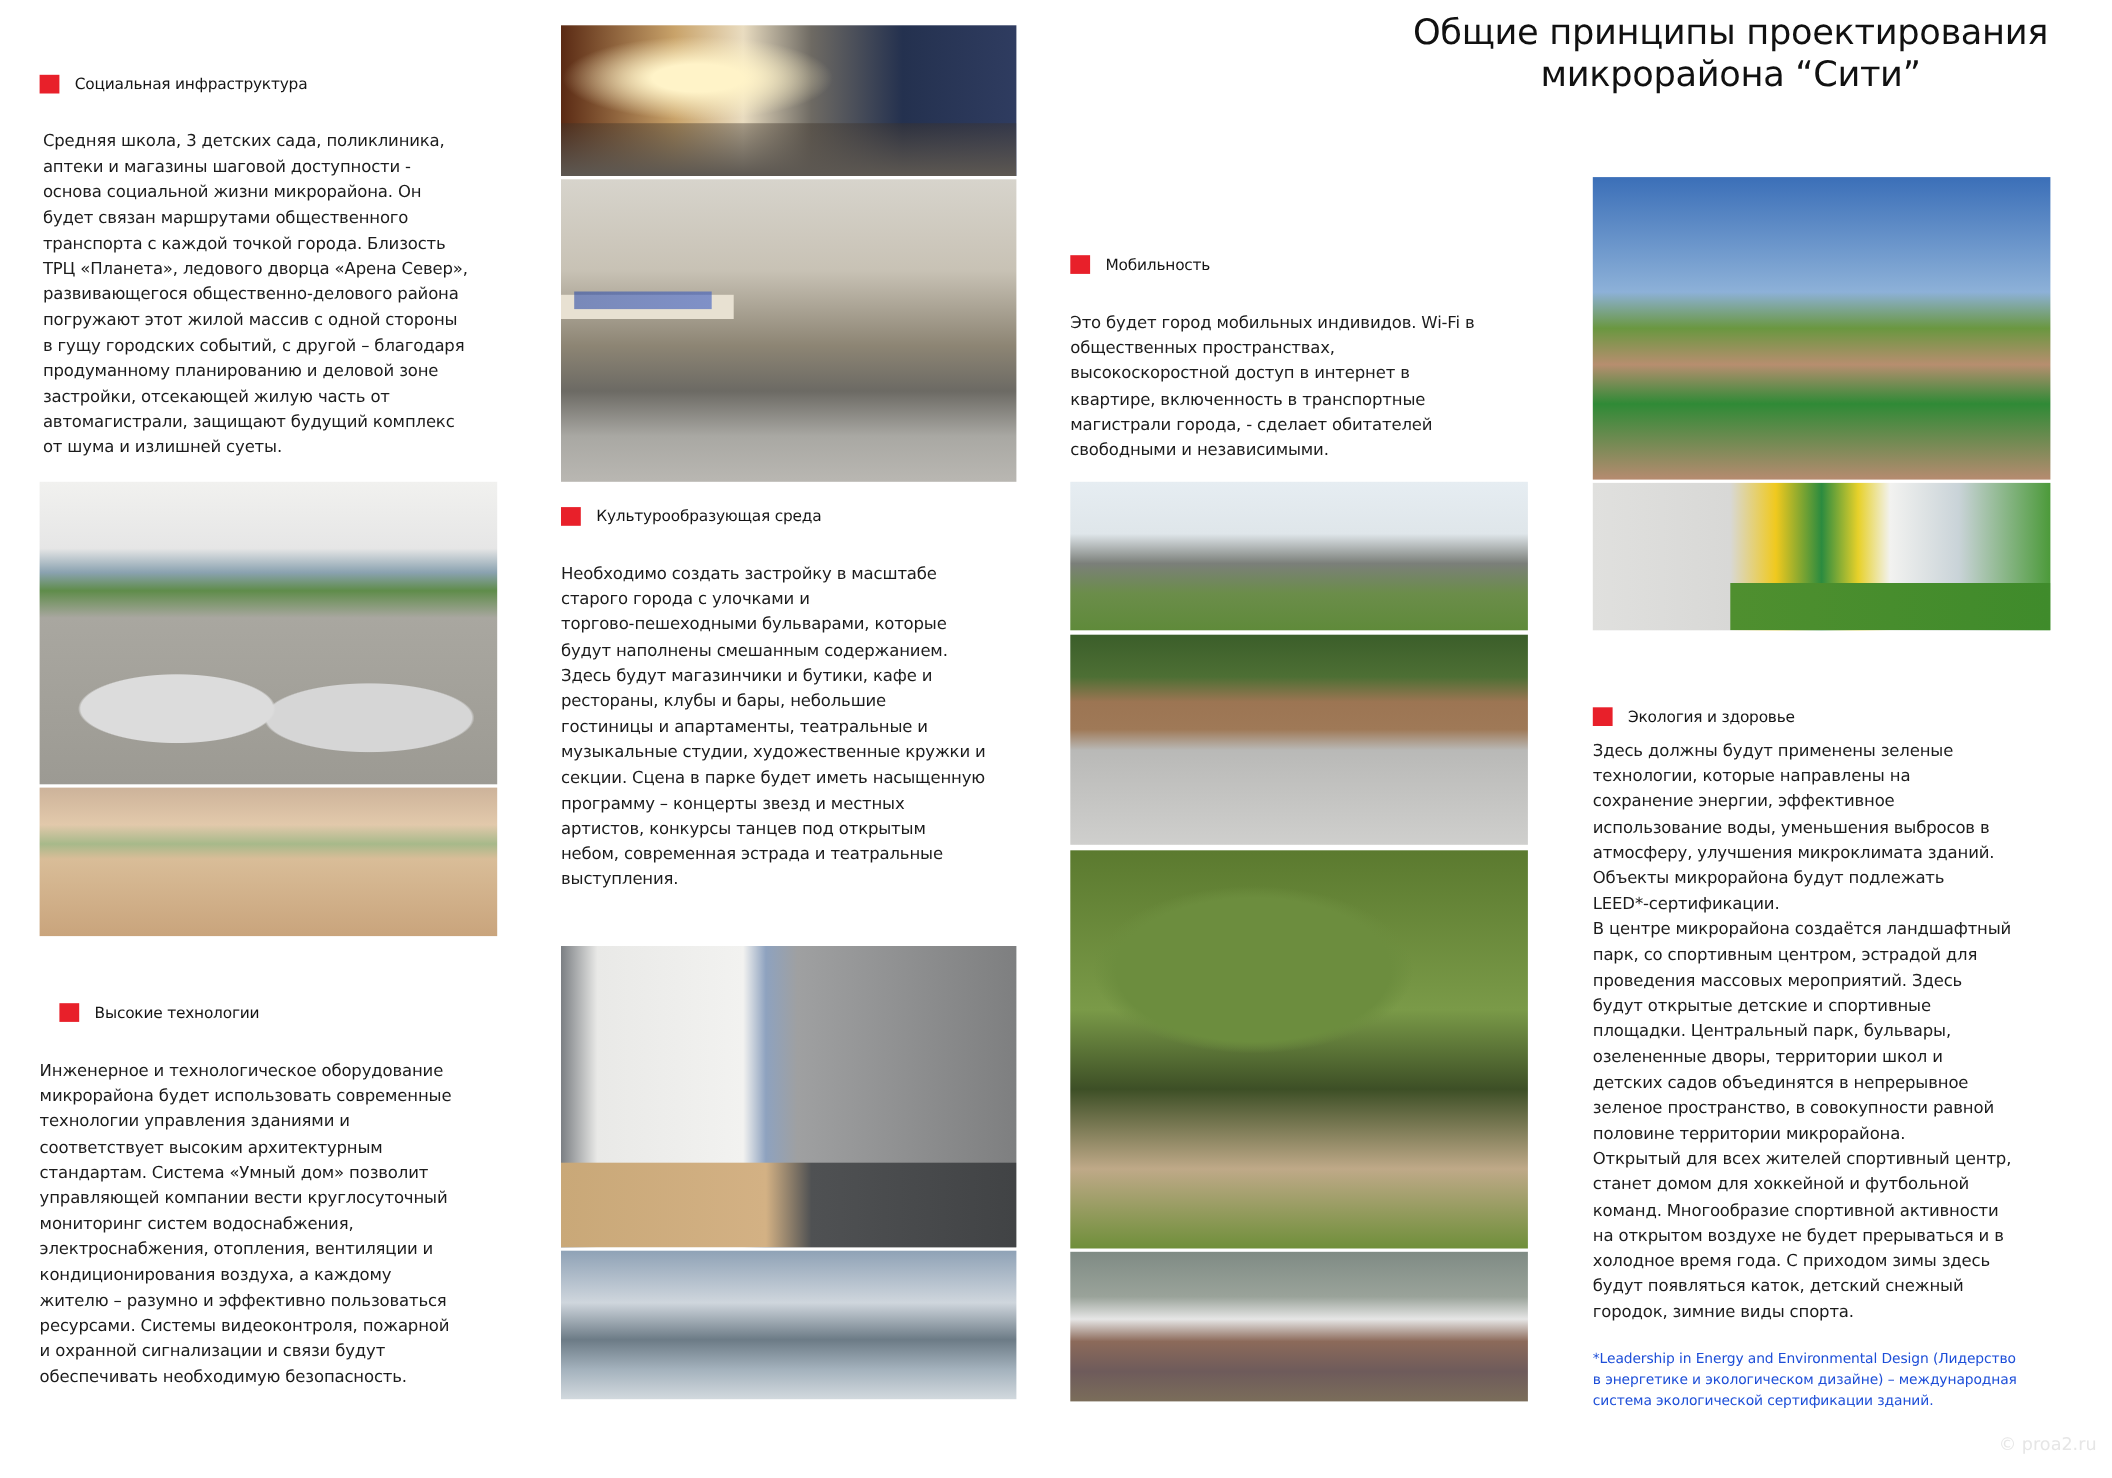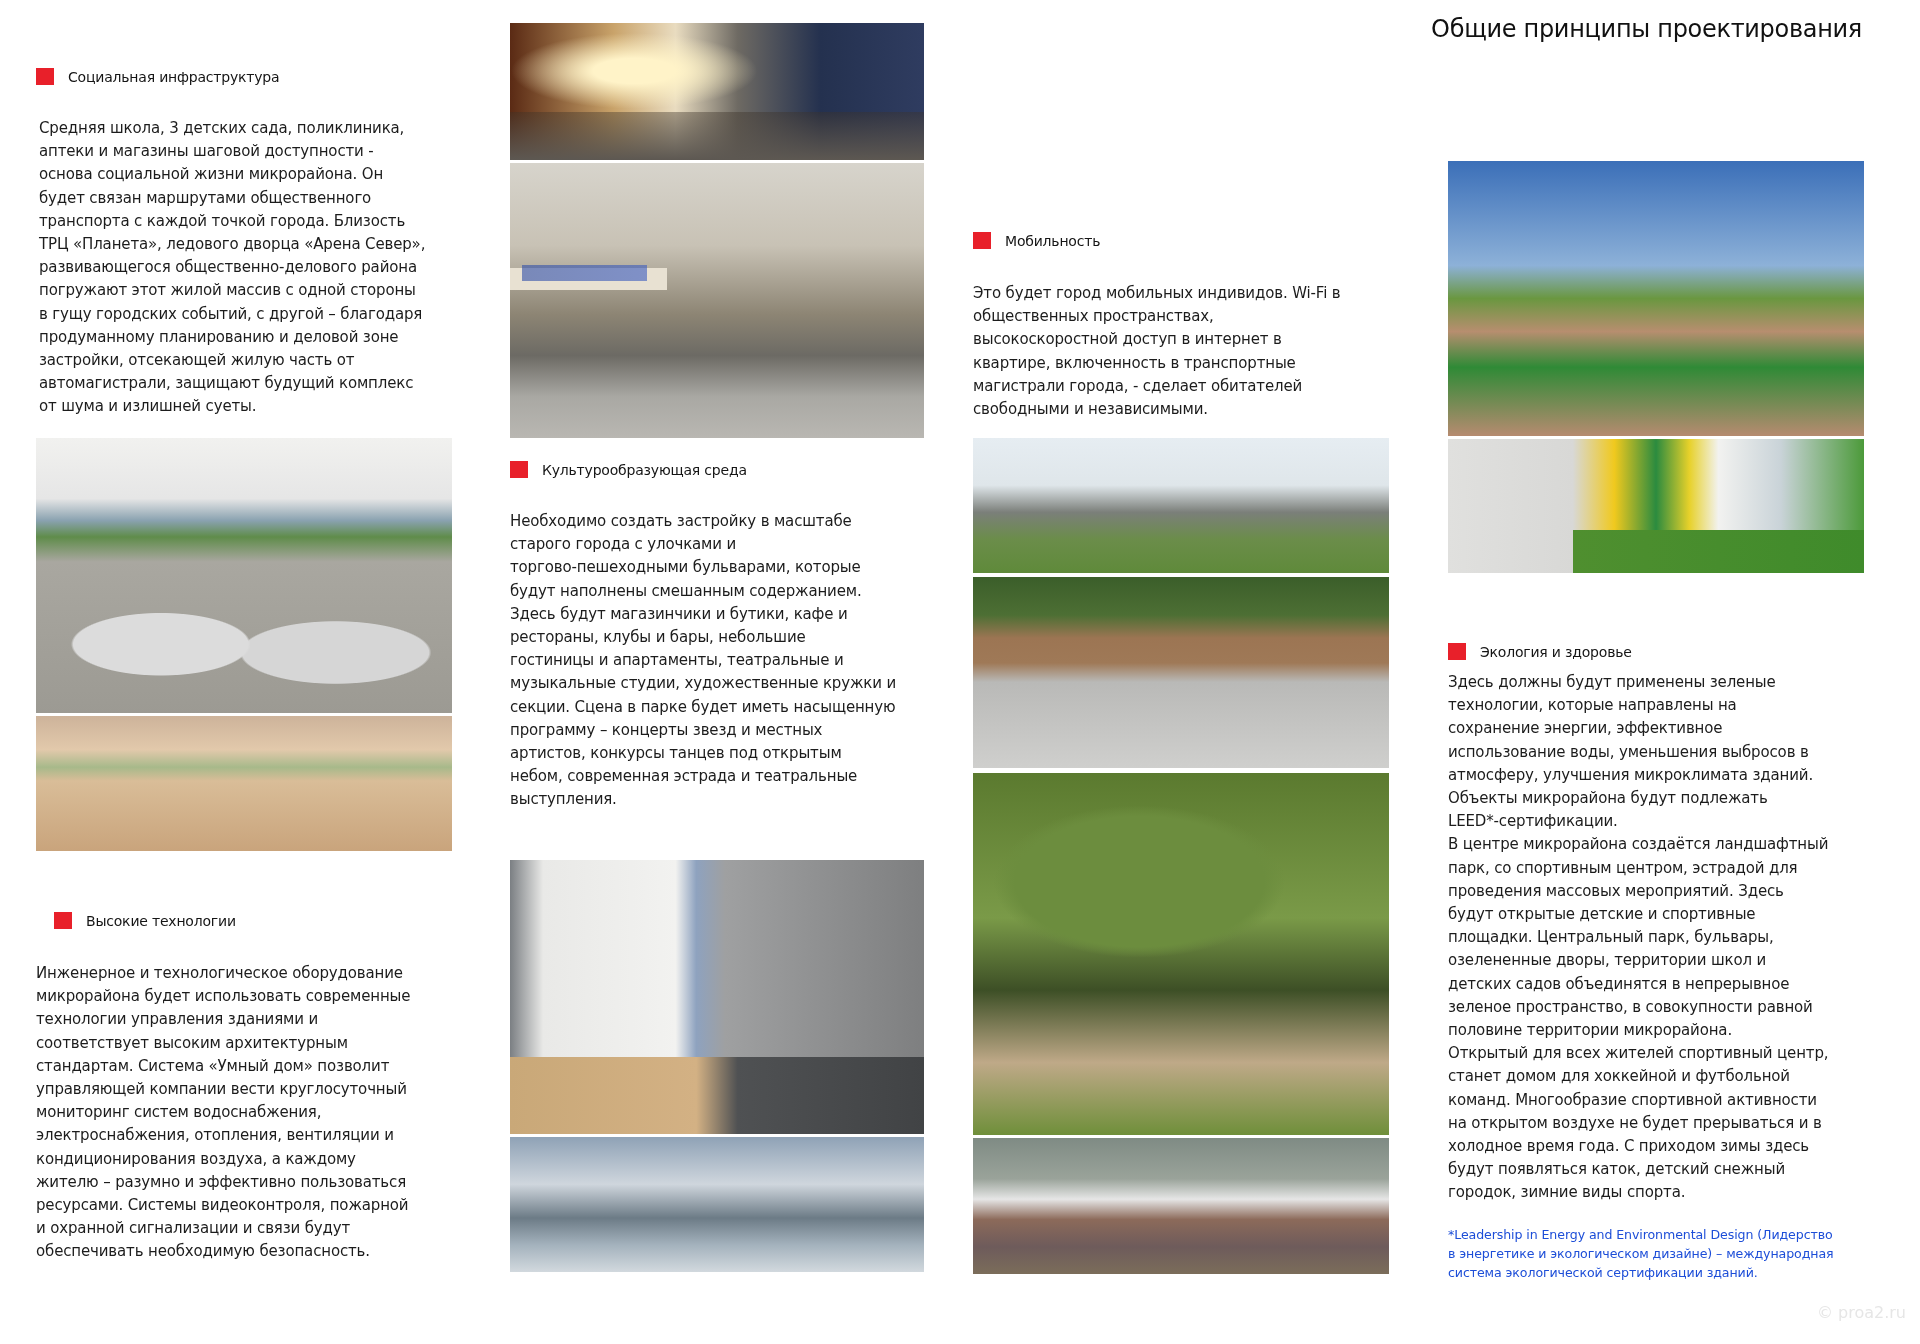--- a/index.html
+++ b/index.html
@@ -1,18 +1,18 @@
 <!DOCTYPE html>
 <html><head>
 <meta charset="utf-8">
 <style>
   * { box-sizing: border-box; margin: 0; padding: 0; }
   html, body { width: 1920px; height: 1344px; background: #ffffff; overflow: hidden; }
   body { position: relative; font-family: "DejaVu Sans", "Liberation Sans", sans-serif; color: #1a1a1a; }
-  .title { position: absolute; right: 58px; top: 10px; text-align: center; font-size: 24px; line-height: 38px; color: #111; letter-spacing: -0.3px; }
+  .title { position: absolute; right: 58px; top: 10px; text-align: center; font-size: 32px; line-height: 38px; color: #111; letter-spacing: -0.3px; }
   .sec-head { position: absolute; display: flex; align-items: center; font-size: 14px; color: #151515; white-space: nowrap; letter-spacing: -0.2px; }
   .sec-head .sq { width: 18px; height: 17px; background: #e8202a; margin-right: 14px; flex: 0 0 auto; }
   .body-text { position: absolute; font-size: 15px; line-height: 23.2px; color: #1c1c1c; letter-spacing: -0.15px; }
   .body-text .ln { display: block; white-space: nowrap; }
   .footnote { position: absolute; font-size: 12.6px; line-height: 19px; color: #1d4ed8; letter-spacing: -0.1px; }
   .footnote .ln { display: block; white-space: nowrap; }
   .photo { position: absolute; overflow: hidden; }
   .watermark { position: absolute; right: 14px; bottom: 22px; font-size: 16px; color: #e6e6e6; }
 
   
@@ -60,20 +60,21 @@
   .p-climb { background:
       linear-gradient(90deg, #e0e0de 0%, #d8d8d6 30%, #f0c91e 40%, #2b8b3f 50%, #e7d12a 58%, #f2f2f0 65%, #c9d3d8 80%, #4c9a3a 100%);
   }
   .p-climb::after { content:""; position:absolute; left:30%; right:0; bottom:0; height:32%; background: linear-gradient(90deg,#4f8f2f,#3f8b2b); }
 </style>
 </head>
 <body>
 
 <div class="title">
   <div>Общие принципы проектирования</div>
+  <div>микрорайона “Сити”</div>
 </div>
 
 <div class="sec-head" style="left:36px; top:68px;">
   <span class="sq" style="background: rgb(232, 32, 42);"></span>
   <span>Социальная инфраструктура</span>
 </div>
 <div class="body-text" style="left:39px; top:117px;">
     <span class="ln">Средняя школа, 3 детских сада, поликлиника,</span>
     <span class="ln">аптеки и магазины шаговой доступности -</span>
     <span class="ln">основа социальной жизни микрорайона. Он</span>

